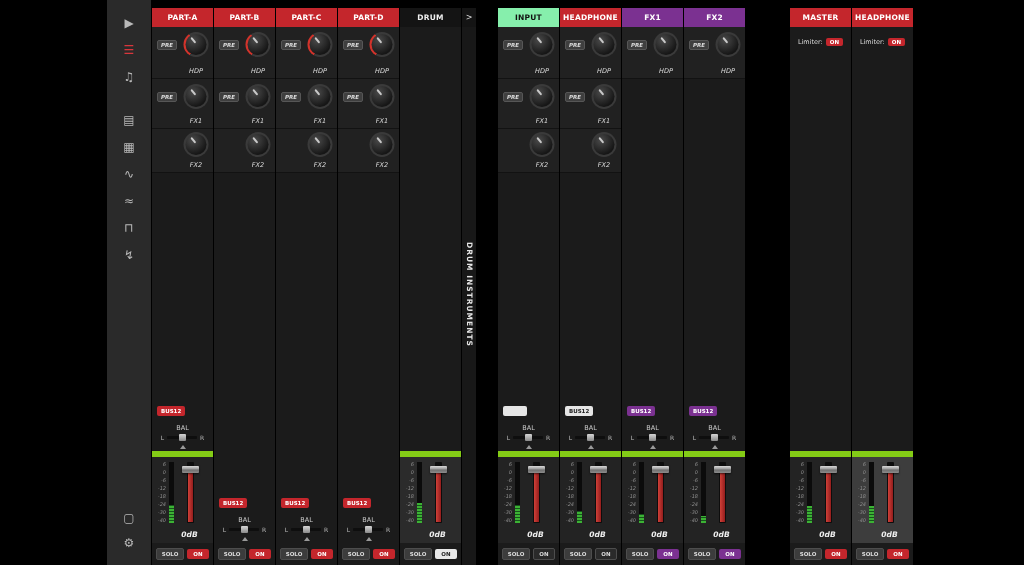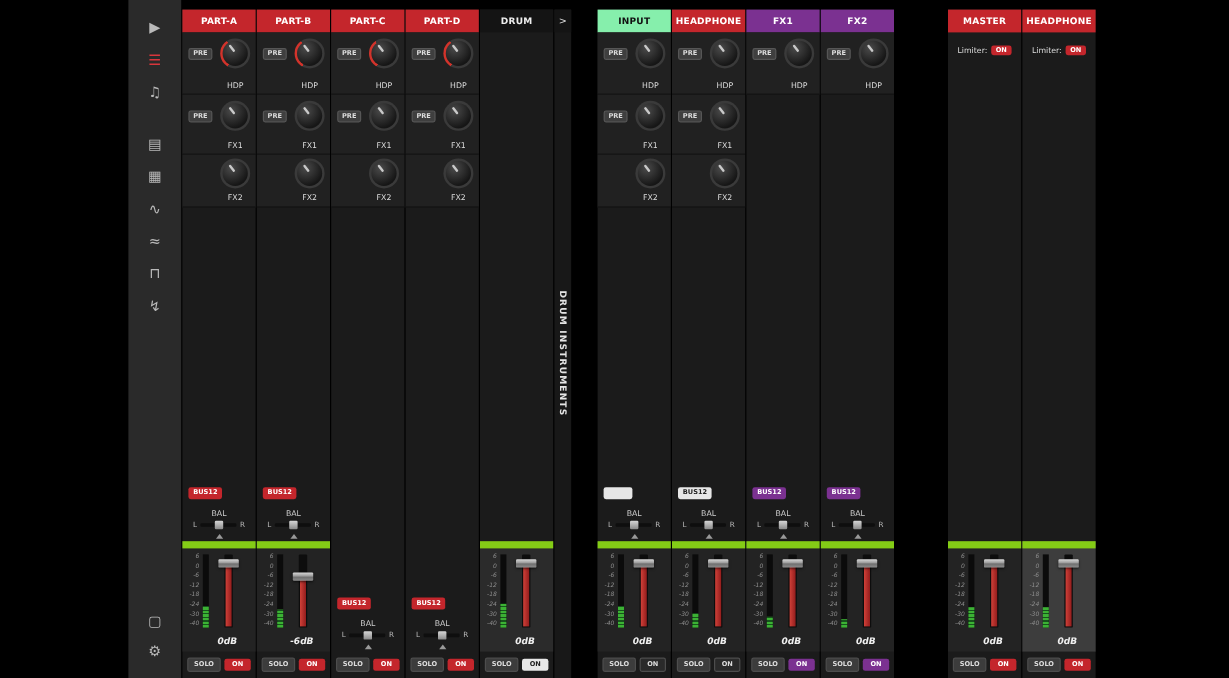--- a/index.html
+++ b/index.html
@@ -43,21 +43,21 @@
   }
   .h-red{background:#c4262c;color:#fff;}
   .h-purple{background:#7b3191;color:#fff;}
   .h-white{background:#86efac;color:#111;}
   .h-dark{background:#141414;color:#eee;}
 
   .limiter-row{flex:none;height:16px;margin-top:7px;display:flex;align-items:center;justify-content:center;gap:3px;}
   .limiter-label{font-size:6.5px;color:#ddd;}
   .chip{font-size:5.5px;font-weight:bold;color:#fff;background:#c4262c;border-radius:2px;padding:1px 4px;cursor:pointer;}
 
-  .sends{flex:none;}
+  .sends{flex:none;font-style:italic;}
   .send-row{position:relative;background:#212121;border-bottom:1px solid #121212;}
   .send-row.row0{height:51px;}
   .send-row.row1{height:49px;}
   .send-row.row2{height:43px;}
   .pre-btn{
     position:absolute;left:5px;top:13px;font-size:5.5px;font-weight:bold;color:#ddd;
     background:#3f3f3f;border:1px solid #565656;border-radius:2px;padding:1px 3px;cursor:pointer;
   }
   .knob-wrap{position:absolute;left:44px;top:5px;transform:translateX(-50%);width:25px;height:25px;cursor:pointer;}
   .row2 .knob-wrap{top:3px;}
@@ -278,40 +278,20 @@
             <div class="bal-label">BAL</div>
             <div class="bal-slider">
               <span class="bal-l">L</span>
               <div class="bal-track">
                 <div class="bal-handle"></div>
               </div>
               <span class="bal-r">R</span>
             </div>
             <div class="bal-tri"></div>
           </div>
-          <div class="fader-area">
-            <div class="scale">
-              <div class="tick">6</div>
-              <div class="tick">0</div>
-              <div class="tick">-6</div>
-              <div class="tick">-12</div>
-              <div class="tick">-18</div>
-              <div class="tick">-24</div>
-              <div class="tick">-30</div>
-              <div class="tick">-40</div>
-            </div>
-            <div class="meter">
-              <div class="meter-fill" style="height: 24%;"></div>
-            </div>
-            <div class="fader">
-              <div class="fader-fill" style="top: 30%;"></div>
-              <div class="fader-handle" style="top: calc(30% - 3px);"></div>
-            </div>
-            <div class="fader-value">-6dB</div>
-          </div>
           <div class="btn-row">
             <div class="sbtn solo">SOLO</div>
             <div class="sbtn onb on-red">ON</div>
           </div>
         </div>
         <div class="strip">
           <div class="ch-header h-red">PART-C</div>
           <div class="sends">
             <div class="send-row row0">
               <div class="pre-btn">PRE</div>

